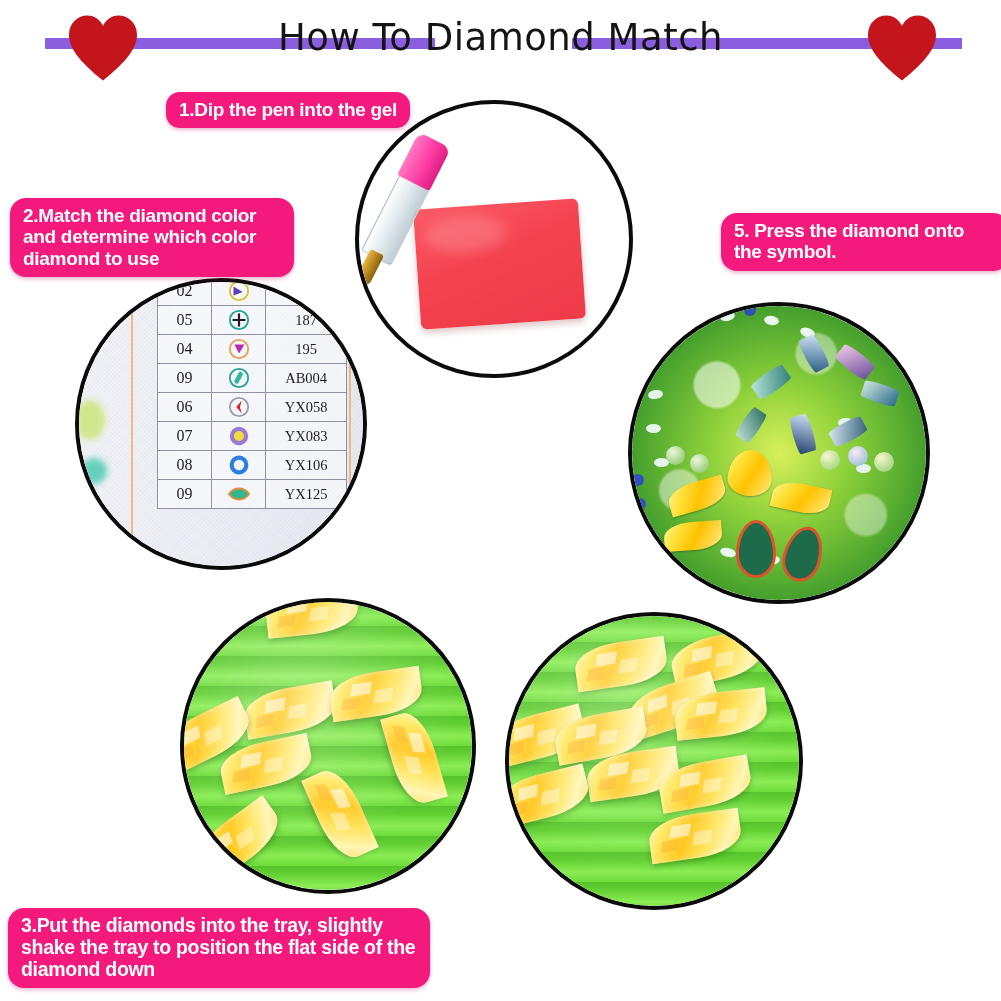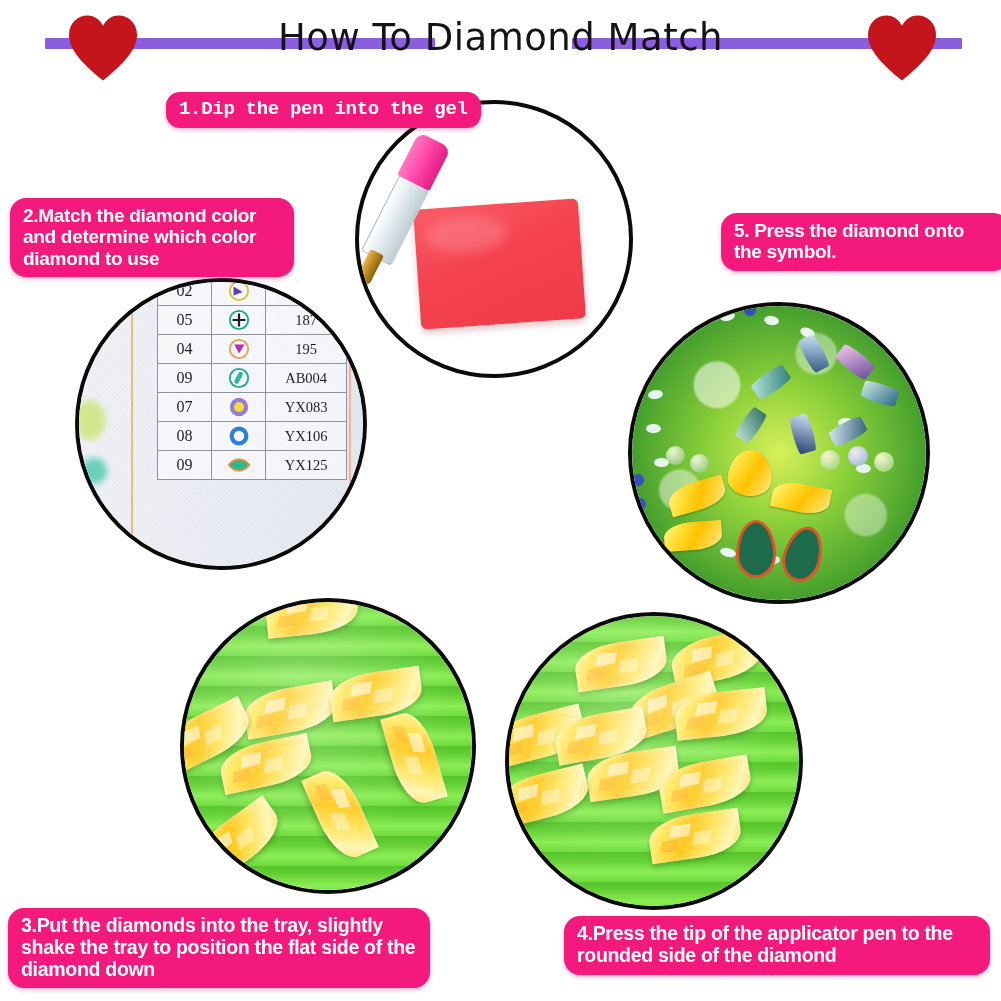--- a/index.html
+++ b/index.html
@@ -20,21 +20,21 @@
   .title{position:absolute;left:0;right:0;top:16px;text-align:center;
          font-size:37px;color:#141414;letter-spacing:.5px;font-weight:400;
          font-family:"DejaVu Sans",sans-serif;}
 
   
   .label{position:absolute;background:#f4197d;color:#fff;border-radius:16px;
          padding:7px 13px 8px;font-weight:bold;line-height:1.12;
          letter-spacing:-.3px;z-index:40;
          box-shadow:0 2px 4px rgba(190,0,95,.30);
          font-family:"Liberation Sans",sans-serif;}
-  .l1{left:166px;top:92px;font-size:19px;border-radius:14px;font-family:Liberation Mono, monospace;}
+  .l1{left:166px;top:92px;font-size:19px;border-radius:14px;}
   .l2{left:10px;top:198px;width:258px;font-size:19px;}
   .l5{left:721px;top:213px;width:262px;font-size:19px;}
   .l3{left:8px;top:908px;width:396px;font-size:19.5px;}
   .l4{left:564px;top:916px;width:400px;font-size:19.5px;}
 
   
   .circle{position:absolute;border-radius:50%;overflow:hidden;
           border:4px solid #0b0b0b;background:#fff;}
   .circle .inner{position:absolute;inset:0;overflow:hidden;border-radius:50%;}
 
@@ -206,20 +206,32 @@
               <span class="sym-wrap">
                 <svg width="22" height="22" viewBox="0 0 24 24">
                     <circle cx="12" cy="12" r="10" fill="none" stroke="#25a39a" stroke-width="2"></circle>
                     <rect x="9" y="5" width="5" height="14" rx="2.5" fill="#2fb89c" transform="rotate(28 12 12)"></rect>
                   </svg>
               </span>
             </td>
             <td class="code">AB004</td>
           </tr>
           <tr>
+            <td class="num">06</td>
+            <td class="sym">
+              <span class="sym-wrap">
+                <svg width="22" height="22" viewBox="0 0 24 24">
+                    <circle cx="12" cy="12" r="10" fill="none" stroke="#9aa0ab" stroke-width="2"></circle>
+                    <path d="M15 5 L9 12 L15 19 L13 12 Z" fill="#d9242c"></path>
+                  </svg>
+              </span>
+            </td>
+            <td class="code">YX058</td>
+          </tr>
+          <tr>
             <td class="num">07</td>
             <td class="sym">
               <span class="sym-wrap">
                 <svg width="22" height="22" viewBox="0 0 24 24">
                     <circle cx="12" cy="12" r="10" fill="#9a7bd4"></circle>
                     <circle cx="12" cy="12" r="5.5" fill="#f0dc3a"></circle>
                   </svg>
               </span>
             </td>
             <td class="code">YX083</td>
@@ -408,15 +420,14 @@
           </div>
 
         <div class="pen" id="pen4" style="left:18px;top:6px;transform:rotate(40deg);">
           <div class="barrel" style="left:0;top:0;height:96px;width:34px;"></div>
 
         </div>
       </div>
     </div>
   </div>
 
-  <div class="label l4">4.Press the tip of the applicator pen to the rounded side of the diamond</div>
 
 </div>
 
 </body></html>

